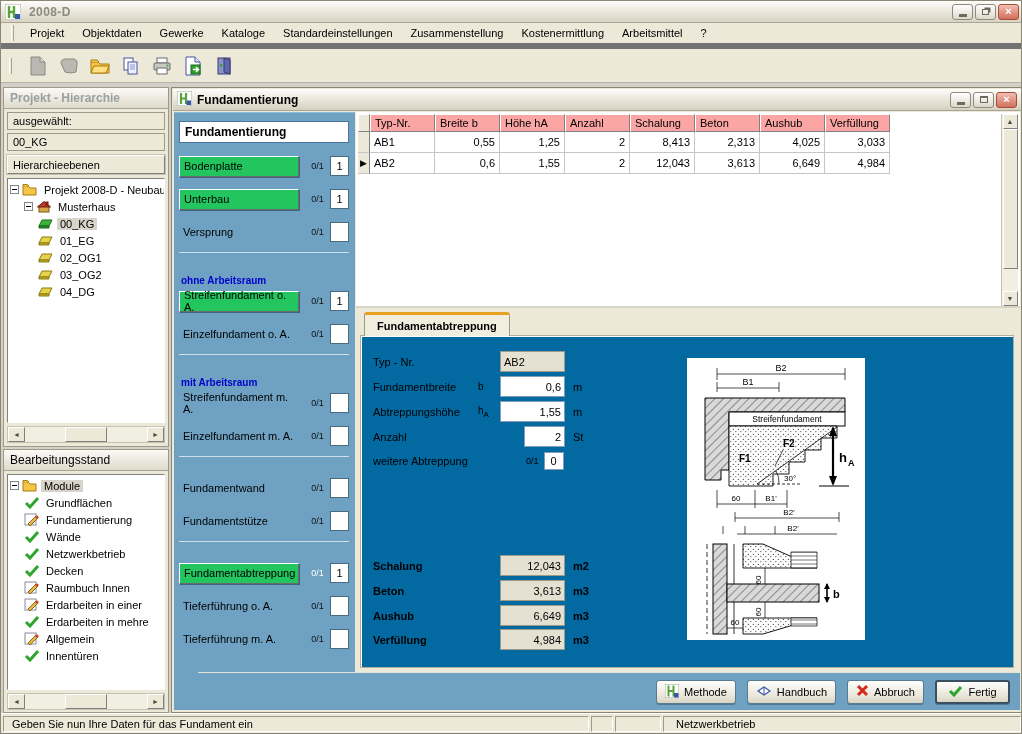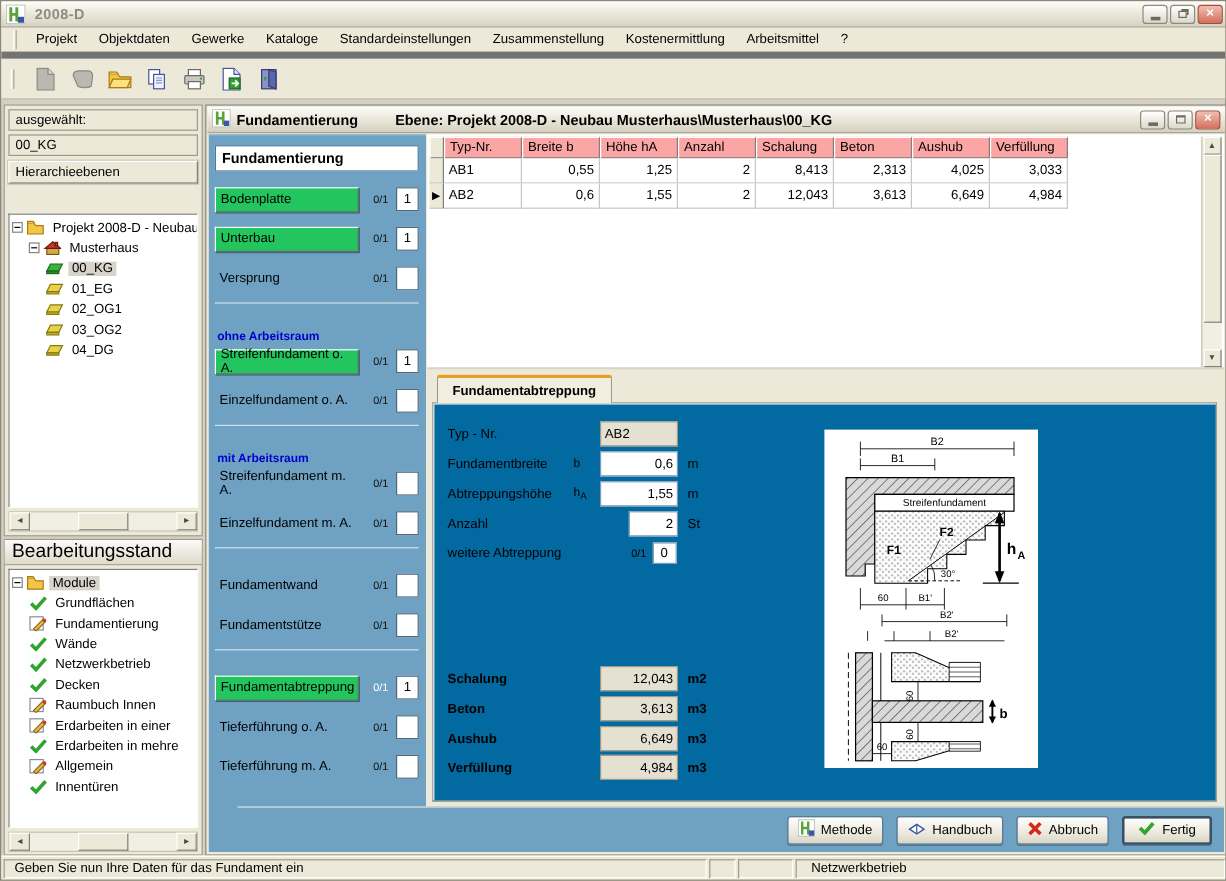--- a/index.html
+++ b/index.html
@@ -215,20 +215,21 @@
   <span class="tb-btn">
     <svg width="18" height="20">
         <rect x="3" y="2" width="12" height="16" fill="#8a93c8" stroke="#3a3a6e"></rect>
         <path d="M9 2 L15 4 V18 L9 16 Z" fill="#5a66b0" stroke="#3a3a6e"></path>
         <rect x="5" y="8" width="2" height="3" fill="#3aa03a"></rect>
       </svg>
   </span>
 </div>
 
 <div class="panel" style="left:2px; top:86px; width:166px; height:360px;">
+  <div class="panel-title dim">Projekt - Hierarchie</div>
   <div class="flat-box">ausgewählt:</div>
   <div class="flat-box">00_KG</div>
   <div class="hdr-box">Hierarchieebenen</div>
   <div class="treebox" style="top:90px; height:245px;">
     <div class="trow">
       <span class="expander"></span>
       <span class="ticon"><svg width="15" height="13">
             <path d="M1 3 L6 3 L8 5 L14 5 L14 12 L1 12 Z" fill="#f5c646" stroke="#a87b13"></path>
             <path d="M1 3 L1 1.5 L5.5 1.5 L7 3" fill="#f5c646" stroke="#a87b13"></path>
           </svg></span>
@@ -280,21 +281,21 @@
     </div>
   </div>
   <div class="hscroll" style="top:338px;">
     <span class="sc-btn">◄</span>
     <span class="sc-thumb"></span>
     <span class="sc-btn" style="margin-left:auto;">►</span>
   </div>
 </div>
 
 <div class="panel" style="left:2px; top:448px; width:166px; height:264px;">
-  <div class="panel-title" style="font-weight:normal; font-size:16px;">Bearbeitungsstand</div>
+  <div class="panel-title" style="font-weight:normal; font-size:12px;">Bearbeitungsstand</div>
   <div class="treebox" style="top:24px; height:216px;">
     <div class="trow">
       <span class="expander"></span>
       <span class="ticon"><svg width="15" height="13">
             <path d="M1 3 L6 3 L8 5 L14 5 L14 12 L1 12 Z" fill="#f5c646" stroke="#a87b13"></path>
             <path d="M1 3 L1 1.5 L5.5 1.5 L7 3" fill="#f5c646" stroke="#a87b13"></path>
           </svg></span>
       <span class="tlabel sel">Module</span>
     </div>
     <div class="trow indent1">
@@ -374,21 +375,20 @@
 </div>
 
 <div class="child-win">
   <div class="child-title">
     <span><svg width="15" height="15">
           <rect width="15" height="15" fill="#fff" stroke="#9aa8a0"></rect>
           <path d="M4 2 V13 M9 2 V13 M4 7.5 H9" stroke="#5aa33a" stroke-width="2.2" fill="none"></path>
           <rect x="9.5" y="9.5" width="4.5" height="4.5" fill="#3a57a7"></rect>
         </svg></span>
     <span class="t1">Fundamentierung</span>
-    <span class="t2">Ebene:  Projekt 2008-D - Neubau Musterhaus\Musterhaus\00_KG</span>
     <span class="win-btns">
       <span class="win-btn">
           <span class="g-min"></span>
         </span>
       <span class="win-btn">
           <span class="g-max"></span>
         </span>
       <span class="win-btn close">×</span>
     </span>
   </div>

